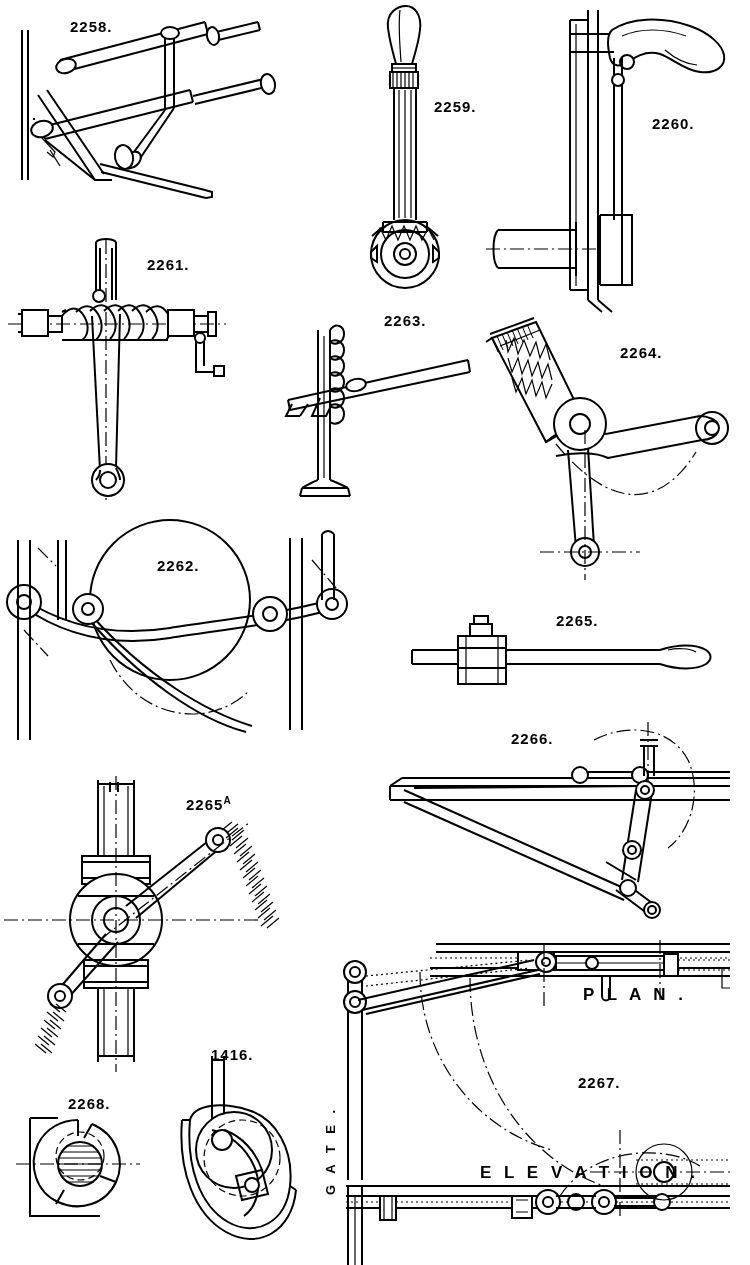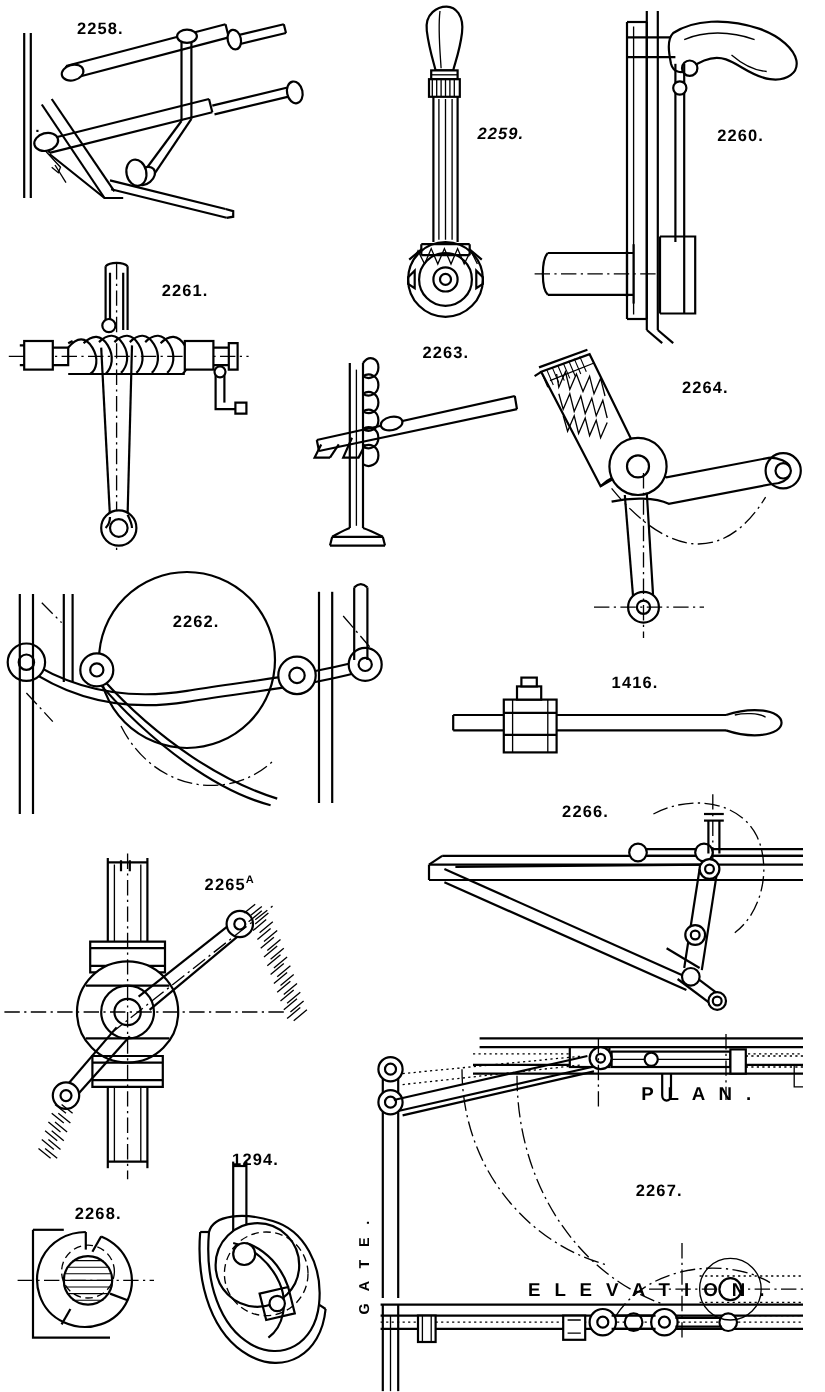--- a/index.html
+++ b/index.html
@@ -533,30 +533,30 @@
       <path class="ln" d="M224 1130 C242 1136 256 1152 262 1170"></path>
 
       <path class="ln" d="M236 1176 L262 1170 L268 1194 L242 1200 Z"></path>
       <circle class="fillw" cx="252" cy="1185" r="7"></circle>
       <circle class="fillw" cx="222" cy="1140" r="10"></circle>
     </g>
 
   </svg>
 
   <div class="fig-label" style="left:70px; top:18px;">2258.</div>
-  <div class="fig-label" style="left:434px; top:113px;font-style:italic;">2259.</div>
+  <div class="fig-label" style="left:434px; top:98px;">2259.</div>
   <div class="fig-label" style="left:652px; top:115px;">2260.</div>
   <div class="fig-label" style="left:147px; top:256px;">2261.</div>
   <div class="fig-label" style="left:157px; top:514px;margin-top:43px;">2262.</div>
   <div class="fig-label" style="left:384px; top:312px;">2263.</div>
   <div class="fig-label" style="left:620px; top:344px;">2264.</div>
-  <div class="fig-label" style="left:556px; top:612px;">1416.</div>
+  <div class="fig-label" style="left:556px; top:612px;">2265.</div>
   <div class="fig-label" style="left:186px; top:795px;"><span>2265</span><span class="sup">A</span></div>
   <div class="fig-label" style="left:511px; top:730px;">2266.</div>
   <div class="fig-label" style="left:578px; top:1074px;">2267.</div>
   <div class="fig-label" style="left:68px; top:1095px;">2268.</div>
-  <div class="fig-label" style="left:211px; top:1046px;">1294.</div>
+  <div class="fig-label" style="left:211px; top:1046px;">1416.</div>
 
   <div class="plate-caption" style="left:583px; top:985px;">P L A N .</div>
   <div class="plate-caption" style="left:480px; top:1163px;">E L E V A T I O N .</div>
   <div class="vertical-caption" style="left:338px; top:1180px;">G A T E .</div>
 
 </div>
 
 </body></html>

